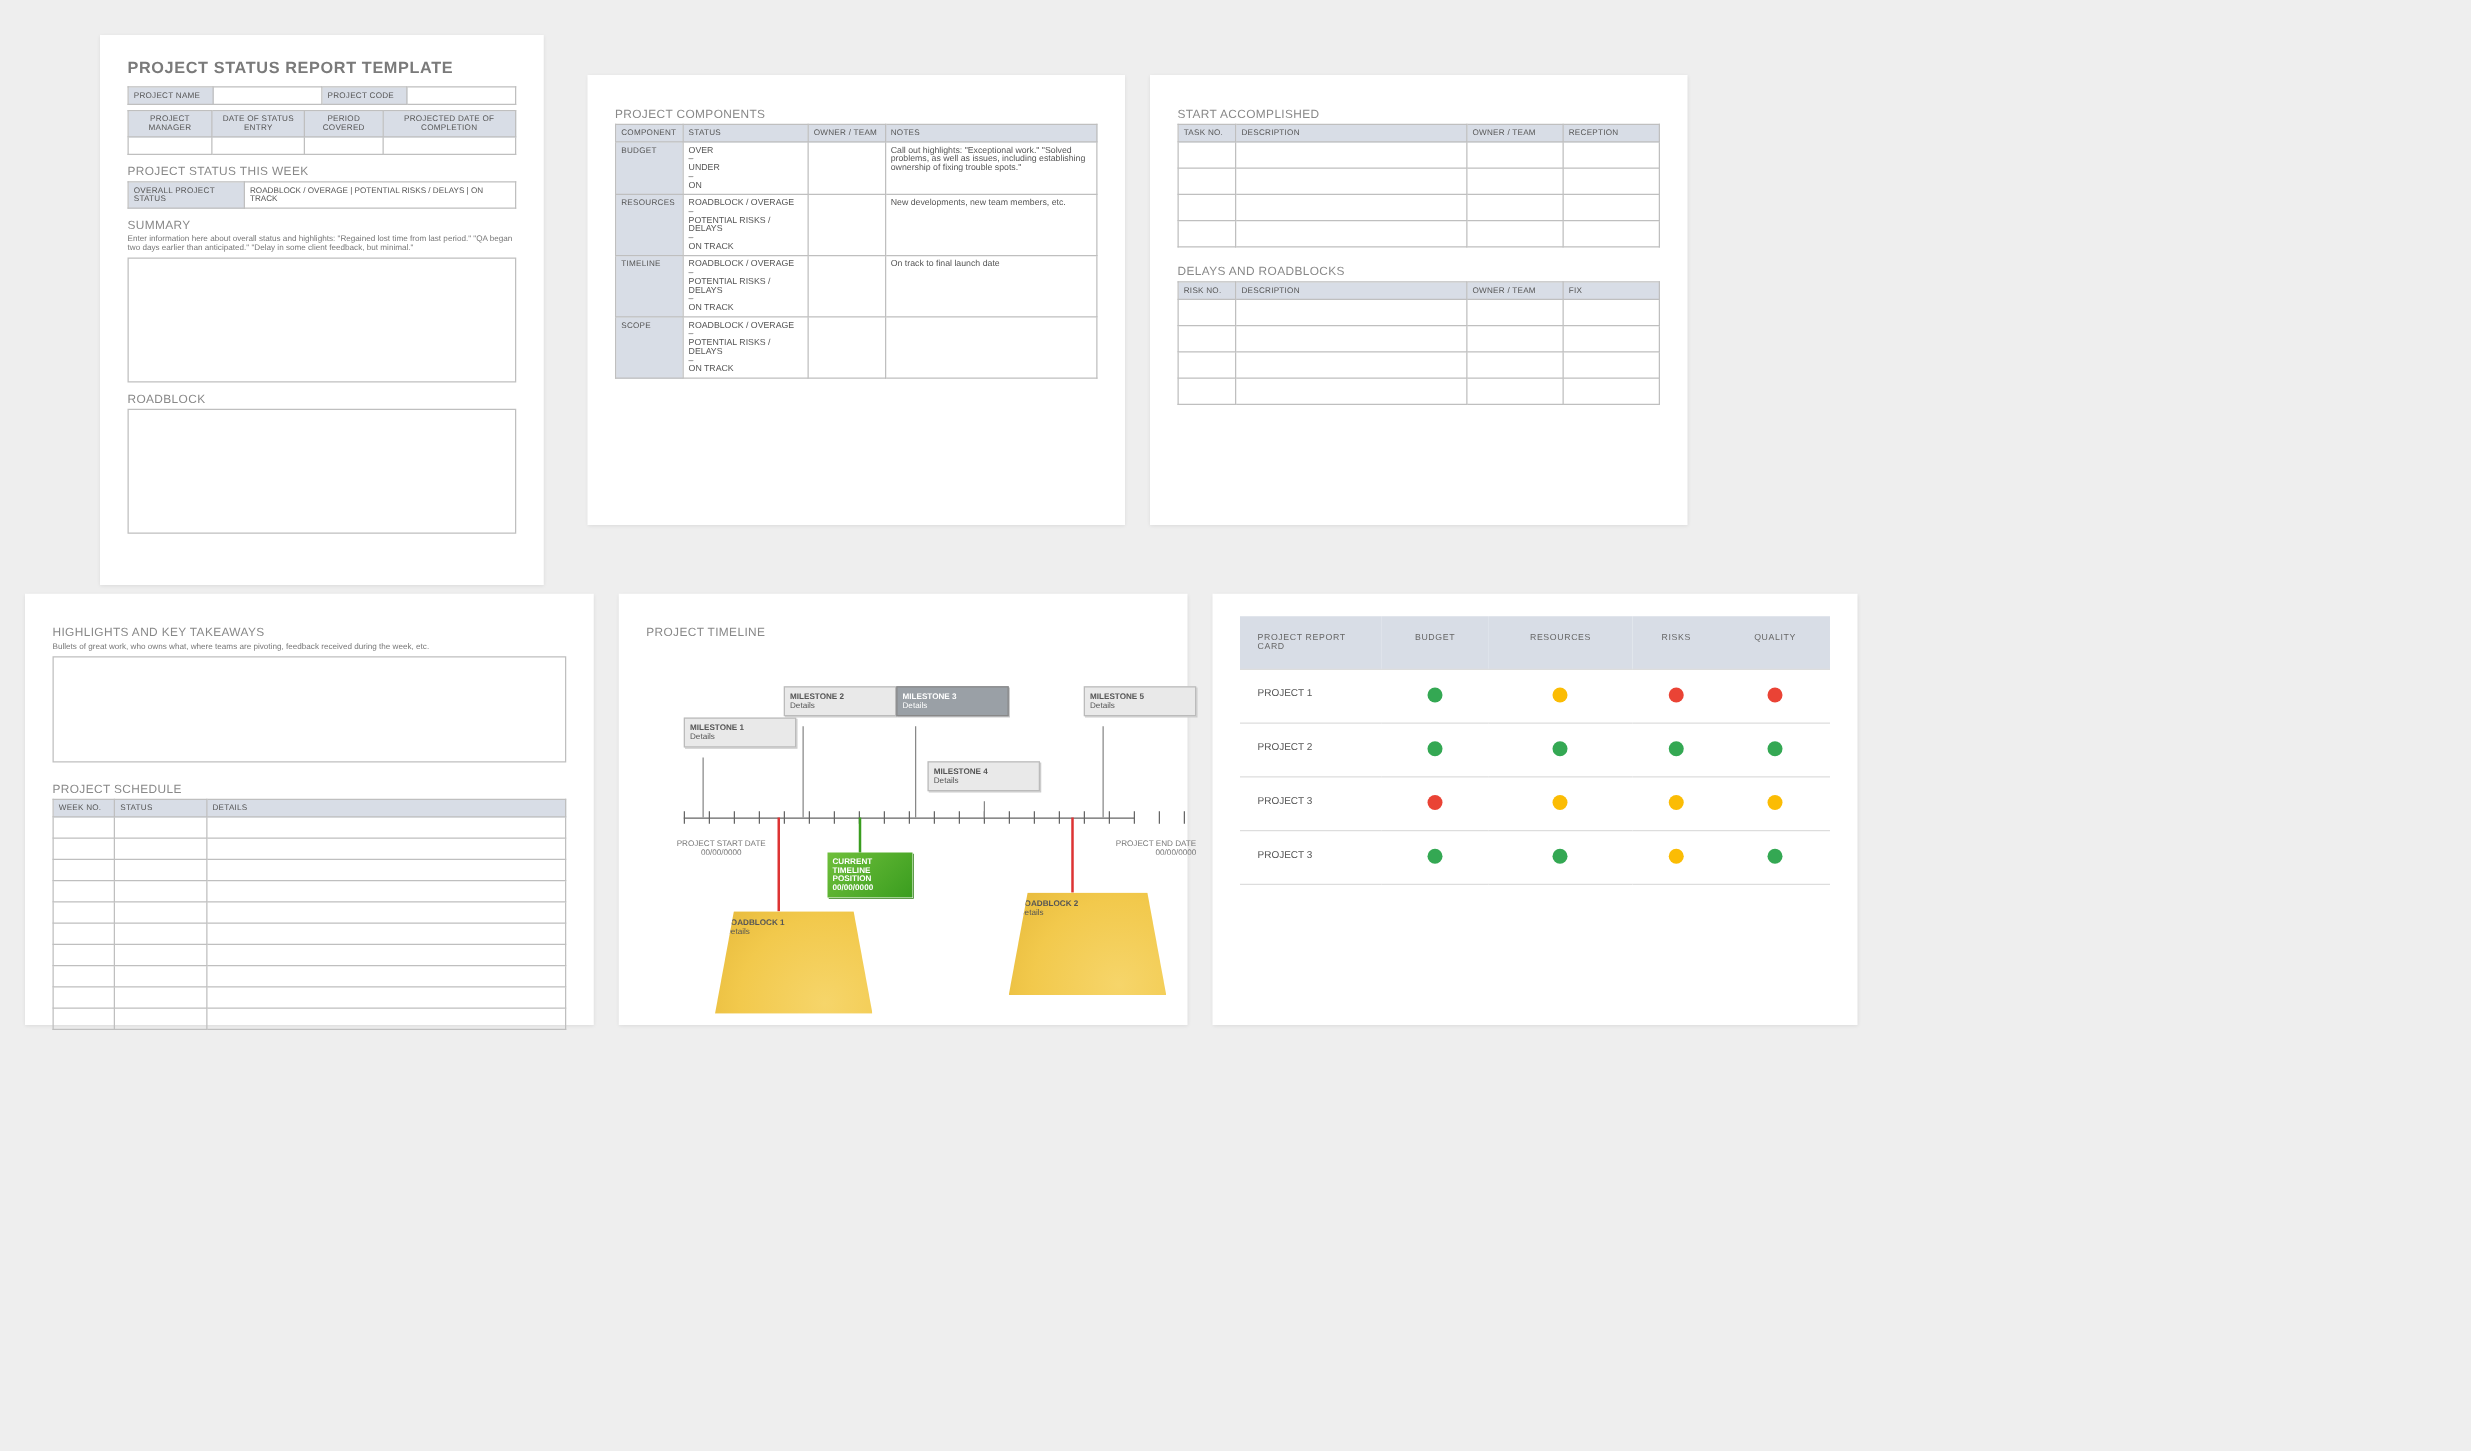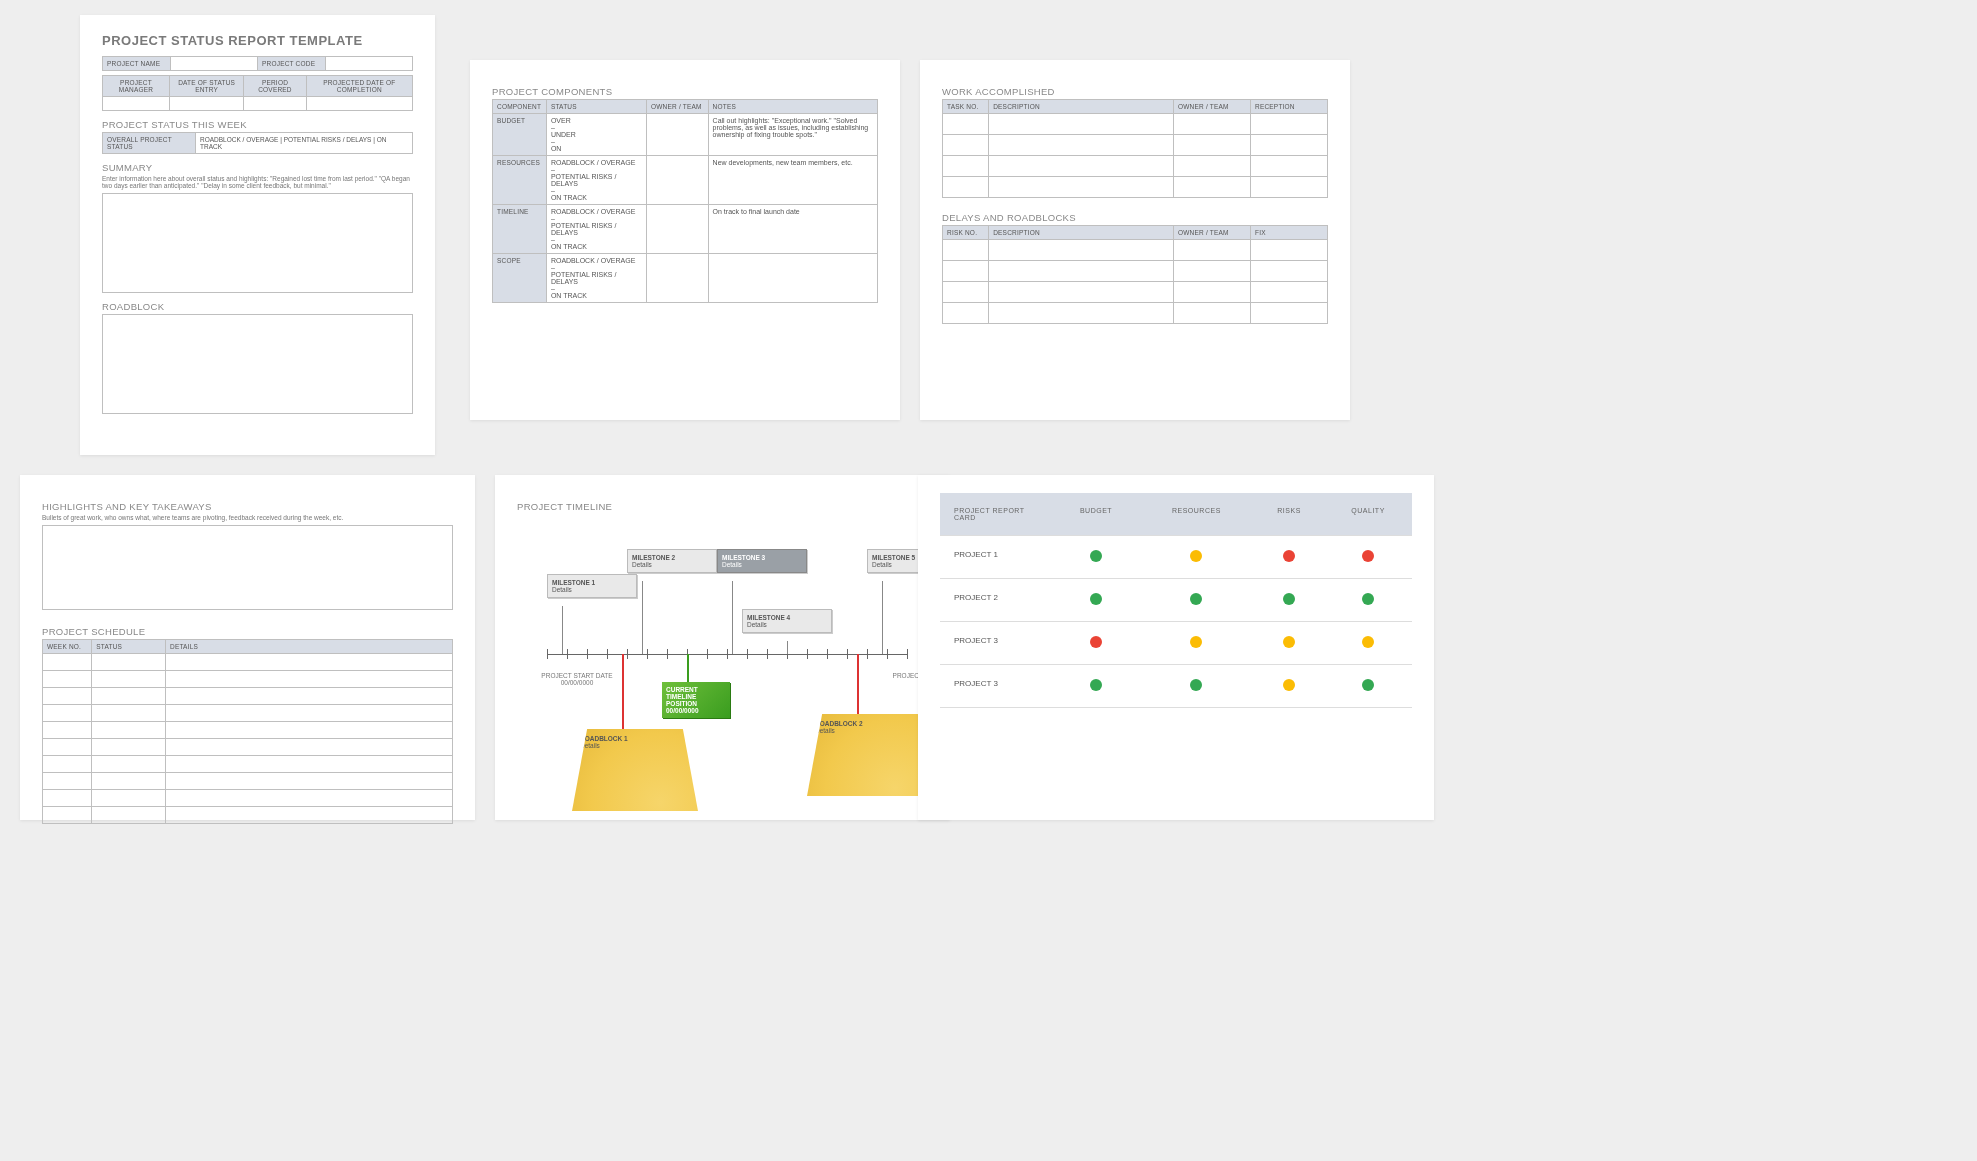--- a/index.html
+++ b/index.html
@@ -1,23 +1,23 @@
 <!DOCTYPE html>
 <html><head>
 <meta charset="utf-8">
 <style>
 html,body{margin:0;padding:0;background:#eee;font-family:Arial,Helvetica,sans-serif;font-size:10px;color:#444}
 .stage{width:1977px;height:1161px;position:relative;background:#eee}
 .page{position:absolute;background:#fff;box-shadow:0 1px 3px rgba(0,0,0,.08)}
-.p1{left:80px;top:15px;width:355px;height:440px}
+.p1{left:80px;top:28px;width:355px;height:440px}
 .p2{left:470px;top:60px;width:430px;height:360px}
 .p3{left:920px;top:60px;width:430px;height:360px}
 .p4{left:20px;top:475px;width:455px;height:345px}
 .p5{left:495px;top:475px;width:455px;height:345px}
-.p6{left:918px;top:475px;width:516px;height:345px}
+.p6{left:970px;top:475px;width:516px;height:345px}
 .pad{padding:18px 22px 12px 22px}
 h1.ttl{font-size:13px;font-weight:700;letter-spacing:.5px;color:#7a7a7a;margin:0 0 8px 0}
 h2.sec{font-size:9.5px;font-weight:400;letter-spacing:.3px;color:#888;margin:8px 0 2px 0}
 table{border-collapse:collapse;width:100%;font-size:7px}
 th,td{border:1px solid #bfbfbf;padding:3px 4px;text-align:left;vertical-align:top;color:#555}
 th{background:#d8dde6;font-weight:400;font-size:6.5px;letter-spacing:.2px;text-align:center}
 .thL{text-align:left}
 .bigbox{border:1px solid #bfbfbf;width:100%;box-sizing:border-box}
 .hint{font-size:6.5px;color:#777;margin:2px 0 4px 0}
 .statusbar td{font-size:6.5px}
@@ -150,21 +150,21 @@
               <td></td>
               <td></td>
             </tr>
           </tbody>
  </table>
 </div>
     </div>
 
 <div class="page p3">
       <div class="pad">
- <h2 class="sec">WORK ACCOMPLISHED</h2>
+ <h2 class="sec">START ACCOMPLISHED</h2>
  <table>
   <tbody>
             <tr>
               <th class="thL" style="width:12%">TASK NO.</th>
       <th class="thL">DESCRIPTION</th>
       <th class="thL" style="width:20%">OWNER / TEAM</th>
       <th class="thL" style="width:20%">RECEPTION</th>
             </tr>
   </tbody>
           <tbody id="wa-body">

